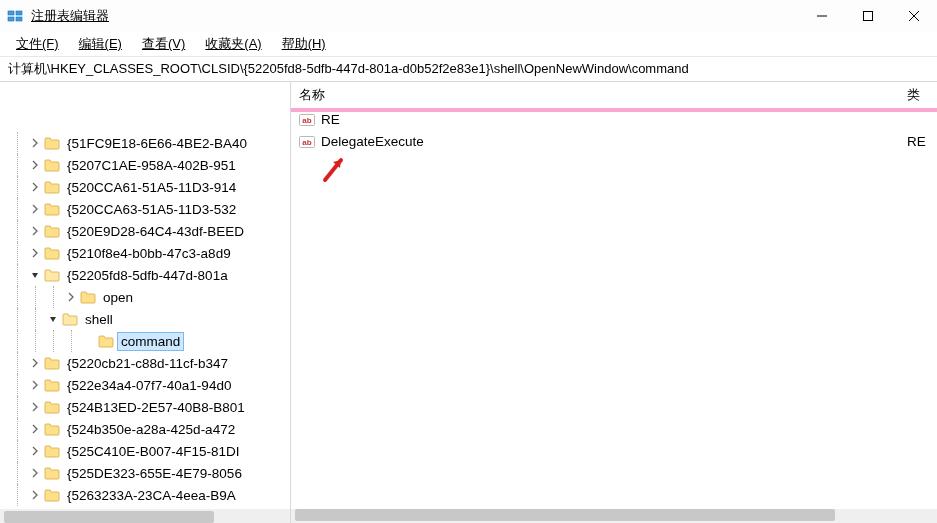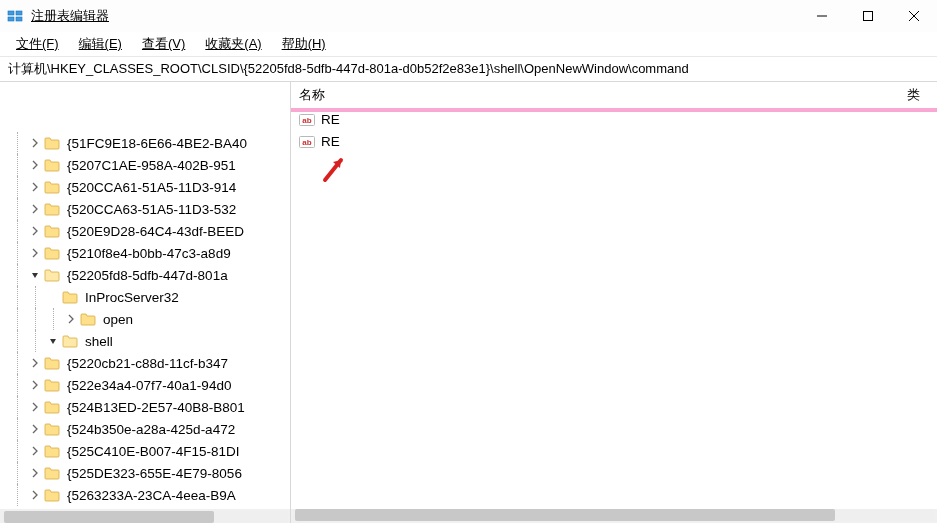--- a/index.html
+++ b/index.html
@@ -356,61 +356,63 @@
           <span class="folder-icon">
             <svg width="16" height="14" viewBox="0 0 16 14">
               <path d="M1 3 L1 12 Q1 13 2 13 L14 13 Q15 13 15 12 L15 5 Q15 4 14 4 L7 4 L6 2 L2 2 Q1 2 1 3 Z" fill="#ffe9a8" stroke="#d7a93f" stroke-width="0.8"></path>
             </svg>
           </span>
           <span class="tree-label">{52205fd8-5dfb-447d-801a</span>
         </div>
         <div class="tree-row">
           <span class="guide" style="left:17px"></span>
           <span class="guide" style="left:35px"></span>
+          <span class="guide" style="left:53px"></span>
+          <span class="indent" style="width:64px"></span>
+          <span class="expander ">
+            <svg width="10" height="10" viewBox="0 0 10 10">
+              <path d="M3 1 L7 5 L3 9" fill="none" stroke="#666" stroke-width="1.3"></path>
+            </svg>
+          </span>
+          <span class="folder-icon">
+            <svg width="16" height="14" viewBox="0 0 16 14">
+              <path d="M1 3 L1 12 Q1 13 2 13 L14 13 Q15 13 15 12 L15 5 Q15 4 14 4 L7 4 L6 2 L2 2 Q1 2 1 3 Z" fill="#ffe08a" stroke="#d7a93f" stroke-width="0.8"></path>
+            </svg>
+          </span>
+          <span class="tree-label">open</span>
+        </div>
+        <div class="tree-row">
+          <span class="guide" style="left:17px"></span>
+          <span class="guide" style="left:35px"></span>
           <span class="indent" style="width:46px"></span>
-          <span class="expander none"></span>
-          <span class="folder-icon">
-            <svg width="16" height="14" viewBox="0 0 16 14">
-              <path d="M1 3 L1 12 Q1 13 2 13 L14 13 Q15 13 15 12 L15 5 Q15 4 14 4 L7 4 L6 2 L2 2 Q1 2 1 3 Z" fill="#ffe08a" stroke="#d7a93f" stroke-width="0.8"></path>
-            </svg>
-          </span>
-          <span class="tree-label">InProcServer32</span>
-        </div>
-        <div class="tree-row">
+          <span class="expander ">
+            <svg width="10" height="10" viewBox="0 0 10 10">
+              <path d="M2 3 L8 3 L5 8 Z" fill="#333"></path>
+            </svg>
+          </span>
+          <span class="folder-icon">
+            <svg width="16" height="14" viewBox="0 0 16 14">
+              <path d="M1 3 L1 12 Q1 13 2 13 L14 13 Q15 13 15 12 L15 5 Q15 4 14 4 L7 4 L6 2 L2 2 Q1 2 1 3 Z" fill="#ffe9a8" stroke="#d7a93f" stroke-width="0.8"></path>
+            </svg>
+          </span>
+          <span class="tree-label">shell</span>
+        </div>
+        <div class="tree-row selected">
           <span class="guide" style="left:17px"></span>
           <span class="guide" style="left:35px"></span>
           <span class="guide" style="left:53px"></span>
-          <span class="indent" style="width:64px"></span>
-          <span class="expander ">
-            <svg width="10" height="10" viewBox="0 0 10 10">
-              <path d="M3 1 L7 5 L3 9" fill="none" stroke="#666" stroke-width="1.3"></path>
-            </svg>
-          </span>
-          <span class="folder-icon">
-            <svg width="16" height="14" viewBox="0 0 16 14">
-              <path d="M1 3 L1 12 Q1 13 2 13 L14 13 Q15 13 15 12 L15 5 Q15 4 14 4 L7 4 L6 2 L2 2 Q1 2 1 3 Z" fill="#ffe08a" stroke="#d7a93f" stroke-width="0.8"></path>
-            </svg>
-          </span>
-          <span class="tree-label">open</span>
-        </div>
-        <div class="tree-row">
-          <span class="guide" style="left:17px"></span>
-          <span class="guide" style="left:35px"></span>
-          <span class="indent" style="width:46px"></span>
-          <span class="expander ">
-            <svg width="10" height="10" viewBox="0 0 10 10">
-              <path d="M2 3 L8 3 L5 8 Z" fill="#333"></path>
-            </svg>
-          </span>
-          <span class="folder-icon">
-            <svg width="16" height="14" viewBox="0 0 16 14">
-              <path d="M1 3 L1 12 Q1 13 2 13 L14 13 Q15 13 15 12 L15 5 Q15 4 14 4 L7 4 L6 2 L2 2 Q1 2 1 3 Z" fill="#ffe9a8" stroke="#d7a93f" stroke-width="0.8"></path>
-            </svg>
-          </span>
-          <span class="tree-label">shell</span>
+          <span class="guide" style="left:71px"></span>
+          <span class="indent" style="width:82px"></span>
+          <span class="expander none"></span>
+          <span class="folder-icon">
+            <svg width="16" height="14" viewBox="0 0 16 14">
+              <path d="M1 3 L1 12 Q1 13 2 13 L14 13 Q15 13 15 12 L15 5 Q15 4 14 4 L7 4 L6 2 L2 2 Q1 2 1 3 Z" fill="#ffe08a" stroke="#d7a93f" stroke-width="0.8"></path>
+            </svg>
+          </span>
+          <span class="tree-label">command</span>
         </div>
         <div class="tree-row">
           <span class="guide" style="left:17px"></span>
           <span class="indent" style="width:28px"></span>
           <span class="expander ">
             <svg width="10" height="10" viewBox="0 0 10 10">
               <path d="M3 1 L7 5 L3 9" fill="none" stroke="#666" stroke-width="1.3"></path>
             </svg>
           </span>
           <span class="folder-icon">
@@ -533,20 +535,21 @@
           </span>
           <span class="val-type">RE</span>
         </div>
         <div class="value-row">
           <span class="val-icon">
             <svg width="16" height="16" viewBox="0 0 16 16">
               <rect x="0.5" y="2.5" width="15" height="11" rx="1" fill="#fff" stroke="#b8b8b8"></rect>
               <text x="8" y="11" text-anchor="middle" font-size="8" font-family="Arial" fill="#cc3333" font-weight="bold">ab</text>
             </svg>
           </span>
+          <span class="val-name">DelegateExecute</span>
           <span class="val-type">RE</span>
         </div>
       </div>
 
     <div class="arrow-annot">
       <svg width="30" height="30" viewBox="0 0 30 30">
         <path d="M4 26 L20 6" stroke="#d92020" stroke-width="4" stroke-linecap="round"></path>
         <path d="M20 6 L12 8 L19 14 Z" fill="#d92020"></path>
       </svg>
     </div>

